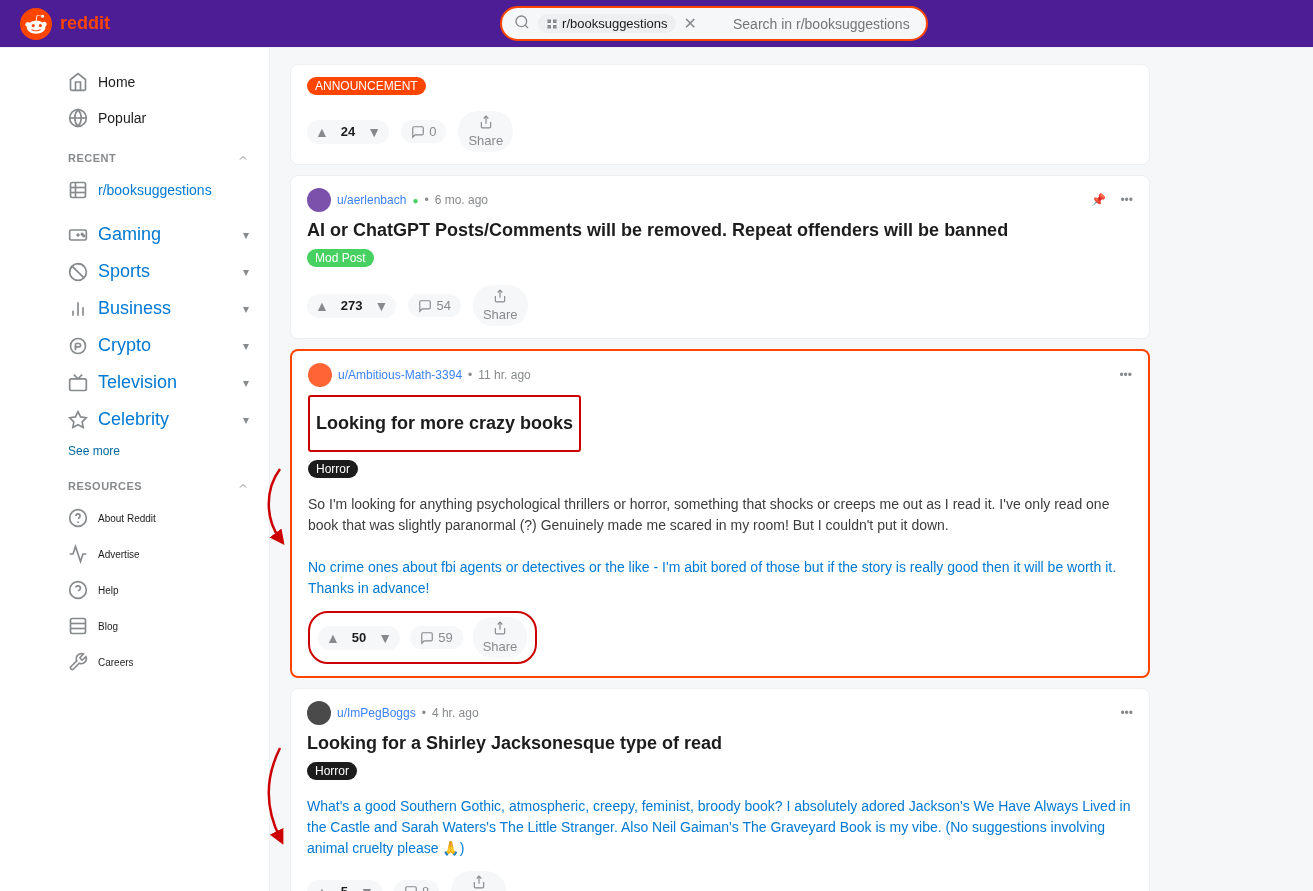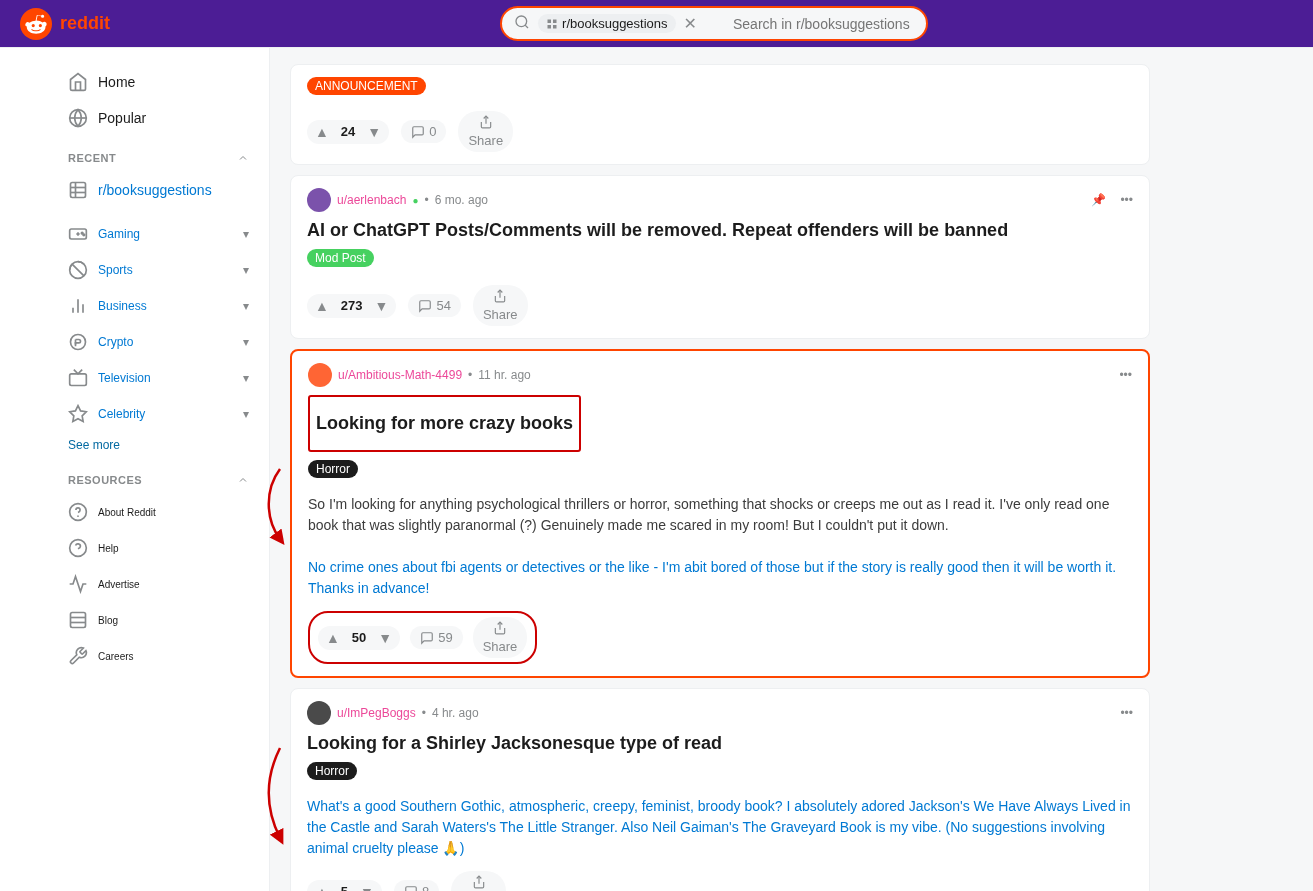--- a/index.html
+++ b/index.html
@@ -49,21 +49,21 @@
       padding: 8px 20px; color: #878a8c; font-size: 11px; font-weight: 700; letter-spacing: 0.5px;
       text-transform: uppercase; margin-top: 8px;
     }
     .sidebar-section-header svg { cursor: pointer; }
     .topic-item {
       display: flex; align-items: center; justify-content: space-between;
       padding: 8px 20px; cursor: pointer;
     }
     .topic-left { display: flex; align-items: center; gap: 10px; }
     .topic-icon { width: 20px; height: 20px; color: #878a8c; }
-    .topic-label { font-size: 12px; color: #0079d3; font-weight: 500; }
+    .topic-label { font-size: 18px; color: #0079d3; font-weight: 500; }
     .topic-chevron { color: #878a8c; font-size: 12px; }
     .see-more { padding: 6px 20px; color: #0369a1; font-size: 12px; cursor: pointer; }
     .resources-item {
       display: flex; align-items: center; gap: 10px;
       padding: 8px 20px; cursor: pointer;
     }
     .resources-label { font-size: 10px; color: #1c1c1c; }
 
     
     .main { flex: 1; padding: 16px 20px; max-width: 900px; }
@@ -72,21 +72,21 @@
     .post-card {
       background: #fff; border: 1px solid #edeff1; border-radius: 8px;
       margin-bottom: 10px; padding: 12px 16px;
     }
     .post-card.highlighted { border: 2px solid #ff4500; }
     .post-meta { display: flex; align-items: center; gap: 6px; margin-bottom: 8px; color: #878a8c; font-size: 12px; }
     .post-avatar { width: 24px; height: 24px; border-radius: 50%; background: #ff6534; flex-shrink: 0; }
     .post-avatar.purple { background: #7b52ab; }
     .post-avatar.orange { background: #ff6534; }
     .post-avatar.dark { background: #333; }
-    .post-username { color: #ec4899; font-weight: 500; font-size: 12px; }
+    .post-username { color: #3b82f6; font-weight: 500; font-size: 12px; }
     .post-dot { color: #878a8c; }
     .post-time { color: #878a8c; }
     .post-pin { color: #46d160; margin-left: auto; }
     .post-more { color: #878a8c; cursor: pointer; margin-left: 8px; }
     .post-title { font-size: 18px; font-weight: 600; margin-bottom: 8px; color: #1c1c1c; }
     .flair {
       display: inline-block; padding: 2px 8px; border-radius: 12px;
       font-size: 12px; font-weight: 500; margin-bottom: 8px;
     }
     .flair-announcement { background: #ff4500; color: #fff; }
@@ -294,35 +294,35 @@
               <path d="M9.5 9.5C9.5 8.12 10.62 7 12 7s2.5 1.12 2.5 2.5c0 1.94-2.5 3-2.5 3"></path>
               <circle cx="12" cy="17" r="1" fill="#878a8c" stroke="none"></circle>
             </svg>
         </span>
         <span class="resources-label">About Reddit</span>
       </div>
 
       <div class="resources-item">
         <span class="topic-icon">
           <svg width="20" height="20" viewBox="0 0 24 24" fill="none" stroke="#878a8c" stroke-width="2">
+              <path d="M22 12h-4l-3 9L9 3l-3 9H2"></path>
+            </svg>
+        </span>
+        <span class="resources-label">Advertise</span>
+      </div>
+
+      <div class="resources-item">
+        <span class="topic-icon">
+          <svg width="20" height="20" viewBox="0 0 24 24" fill="none" stroke="#878a8c" stroke-width="2">
               <circle cx="12" cy="12" r="10"></circle>
               <path d="M9.09 9a3 3 0 0 1 5.83 1c0 2-3 3-3 3"></path>
               <line x1="12" y1="17" x2="12.01" y2="17"></line>
             </svg>
         </span>
         <span class="resources-label">Help</span>
-      </div>
-
-      <div class="resources-item">
-        <span class="topic-icon">
-          <svg width="20" height="20" viewBox="0 0 24 24" fill="none" stroke="#878a8c" stroke-width="2">
-              <path d="M22 12h-4l-3 9L9 3l-3 9H2"></path>
-            </svg>
-        </span>
-        <span class="resources-label">Advertise</span>
       </div>
 
       <div class="resources-item">
         <span class="topic-icon">
           <svg width="20" height="20" viewBox="0 0 24 24" fill="none" stroke="#878a8c" stroke-width="2">
               <rect x="3" y="3" width="18" height="18" rx="2"></rect>
               <line x1="3" y1="9" x2="21" y2="9"></line>
               <line x1="3" y1="15" x2="21" y2="15"></line>
             </svg>
         </span>
@@ -408,21 +408,21 @@
         <defs>
             <marker id="arrowhead1" markerWidth="6" markerHeight="6" refX="3" refY="3" orient="auto">
               <polygon points="0 0, 6 3, 0 6" fill="#cc0000"></polygon>
             </marker>
           </defs>
         <path d="M 20 0 C 5 20, 5 50, 20 70" stroke="#cc0000" stroke-width="2.5" fill="none" marker-end="url(#arrowhead1)"></path>
       </svg>
       <div class="post-card highlighted">
         <div class="post-meta">
           <div class="post-avatar orange"></div>
-          <span class="post-username">u/Ambitious-Math-4499</span>
+          <span class="post-username">u/Ambitious-Math-3394</span>
           <span class="post-dot">•</span>
           <span class="post-time">11 hr. ago</span>
           <span class="post-more" style="margin-left:auto;">•••</span>
         </div>
         <div class="post-title" style="border:2px solid #cc0000; display:inline-block; padding:16px 6px; border-radius:3px; margin-bottom:8px;">Looking for more crazy books</div>
         <div><span class="flair flair-horror">Horror</span></div>
         <div class="post-body" style="margin-top:8px;">
           <p>So I'm looking for anything psychological thrillers or horror, something that shocks or creeps me out as I read it. I've only read one book that was slightly paranormal (?) Genuinely made me scared in my room! But I couldn't put it down.</p>
           <br>
           <p style="color:#0079d3;">No crime ones about fbi agents or detectives or the like - I'm abit bored of those but if the story is really good then it will be worth it. Thanks in advance!</p>

